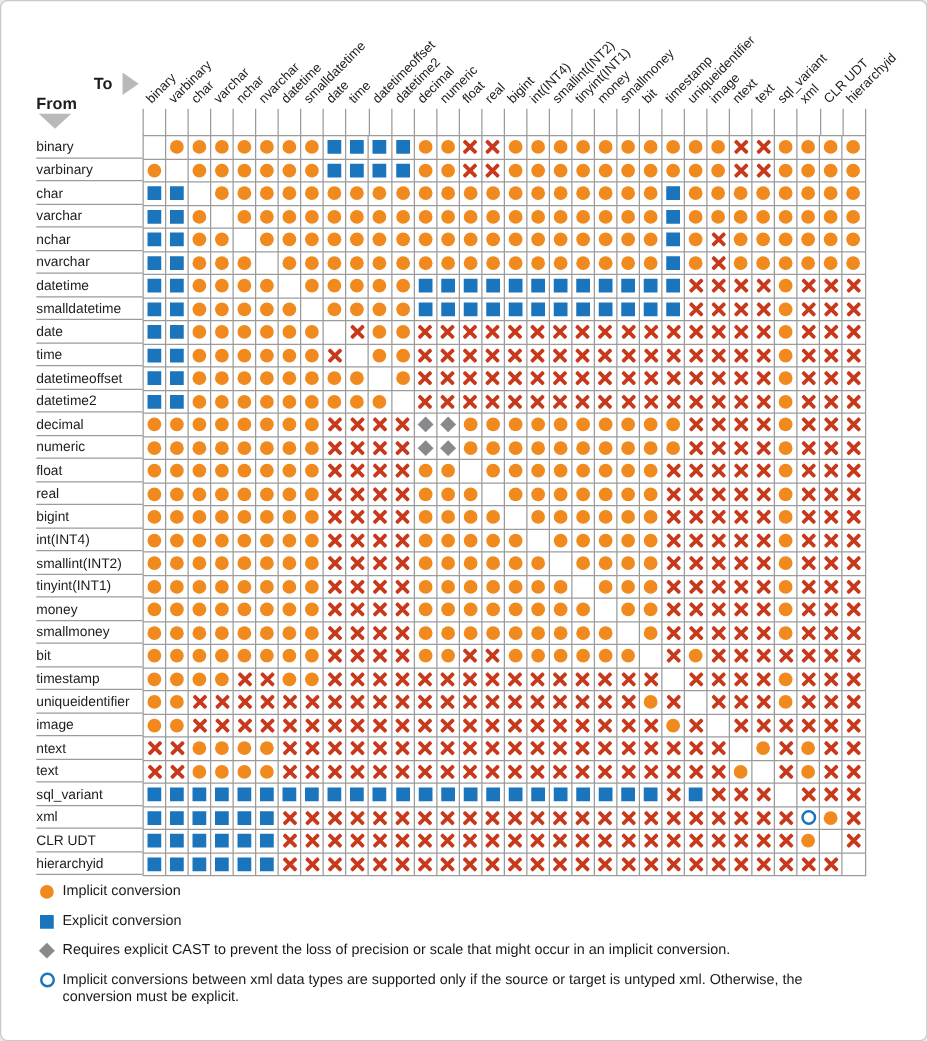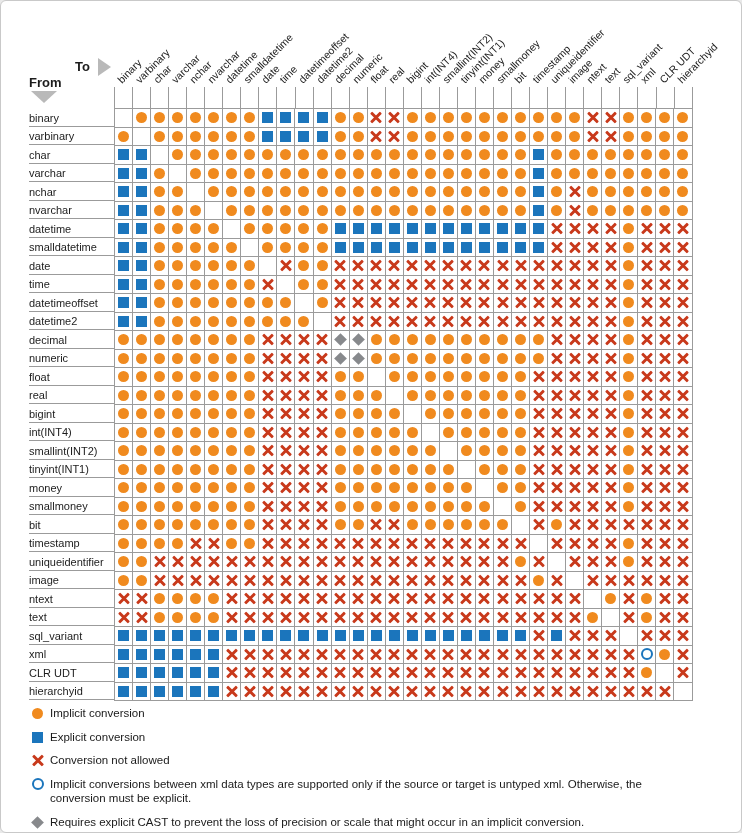--- a/index.html
+++ b/index.html
@@ -3170,30 +3170,24 @@
         <span class="leg-text">Implicit conversion</span>
       </div>
       <div class="leg-item">
         <span class="leg-icon">
           <span class="sym-S"></span>
         </span>
         <span class="leg-text">Explicit conversion</span>
       </div>
       <div class="leg-item">
         <span class="leg-icon">
-          <span class="sym-X"></span>
+          <span class="sym-D"></span>
         </span>
-        <span class="leg-text">Conversion not allowed</span>
+        <span class="leg-text">Requires explicit CAST to prevent the loss of precision or scale that might occur in an implicit conversion.</span>
       </div>
       <div class="leg-item">
         <span class="leg-icon">
           <span class="sym-C"></span>
         </span>
         <span class="leg-text">Implicit conversions between xml data types are supported only if the source or target is untyped xml. Otherwise, the conversion must be explicit.</span>
       </div>
-      <div class="leg-item">
-        <span class="leg-icon">
-          <span class="sym-D"></span>
-        </span>
-        <span class="leg-text">Requires explicit CAST to prevent the loss of precision or scale that might occur in an implicit conversion.</span>
-      </div>
     </div>
 </div>
 
 </body></html>

